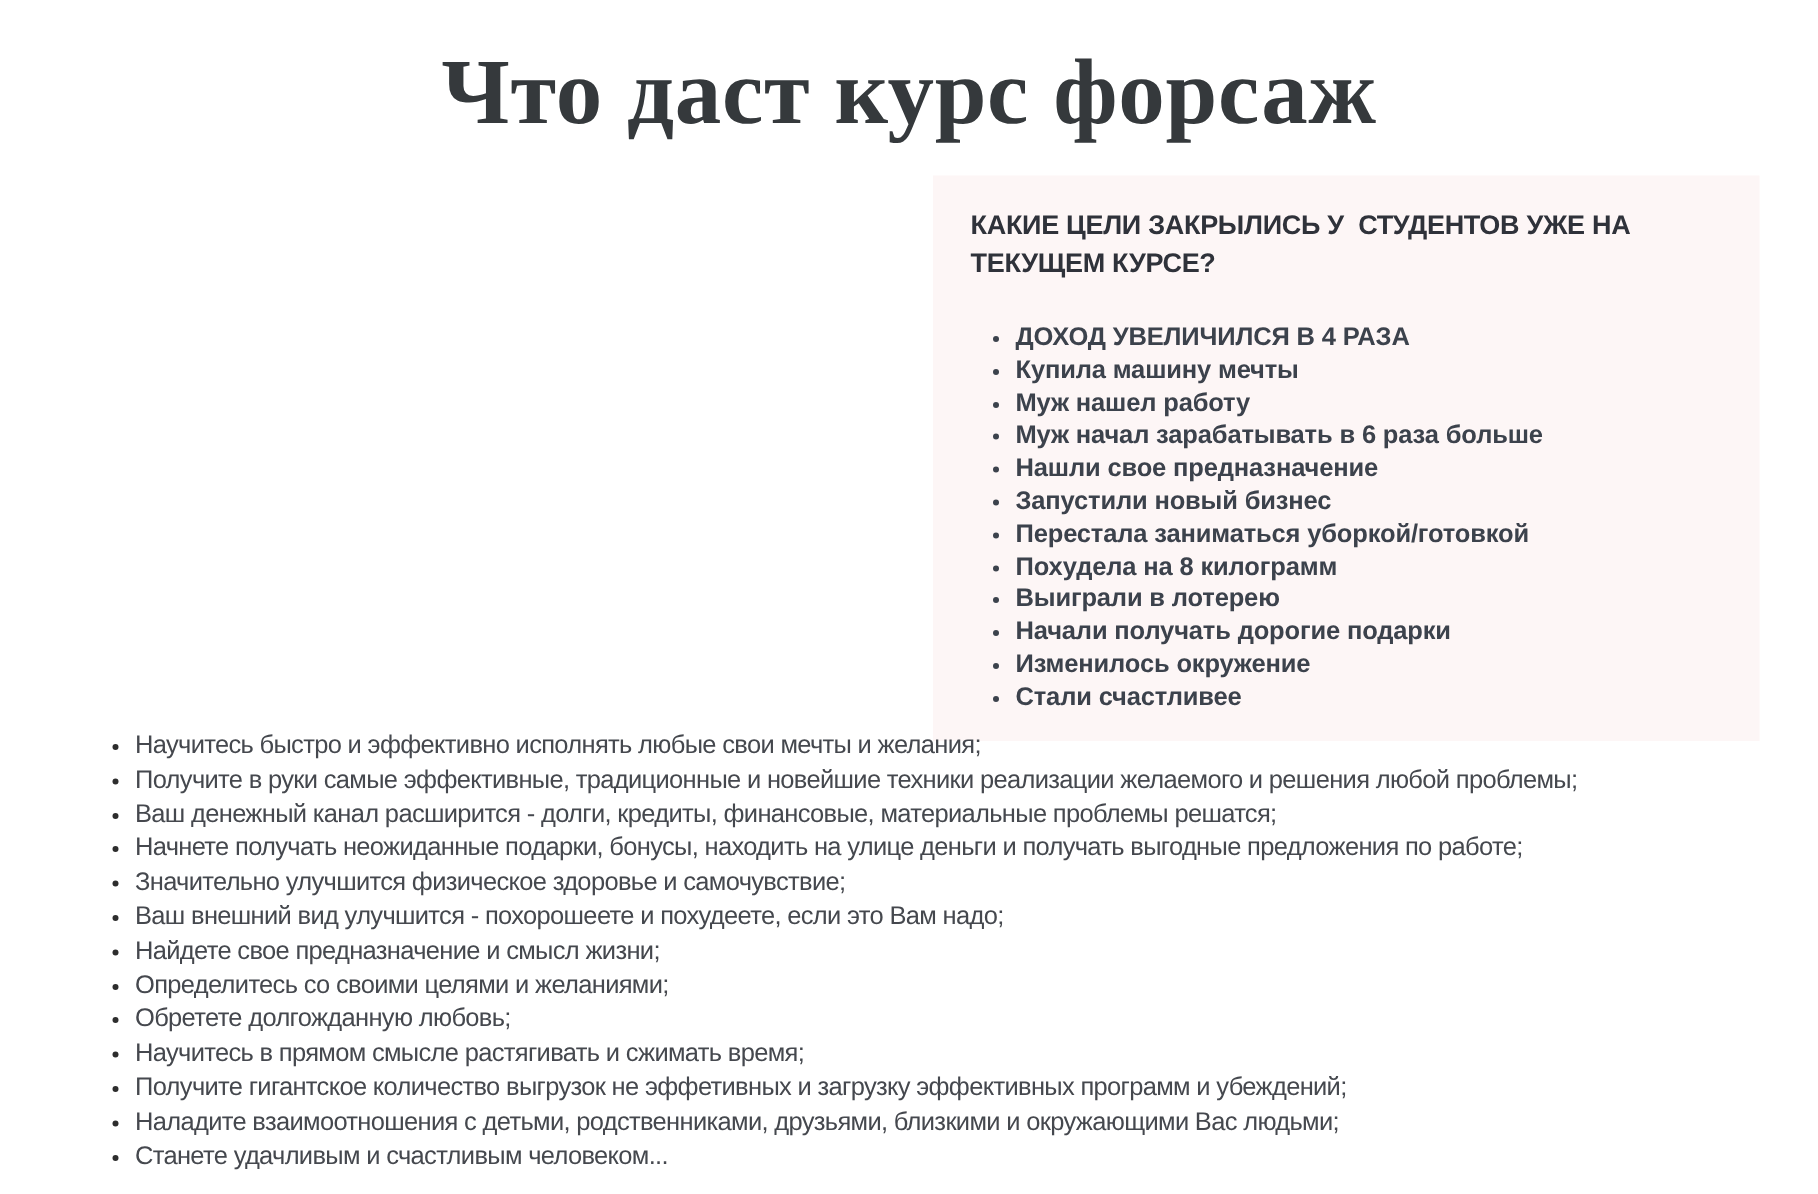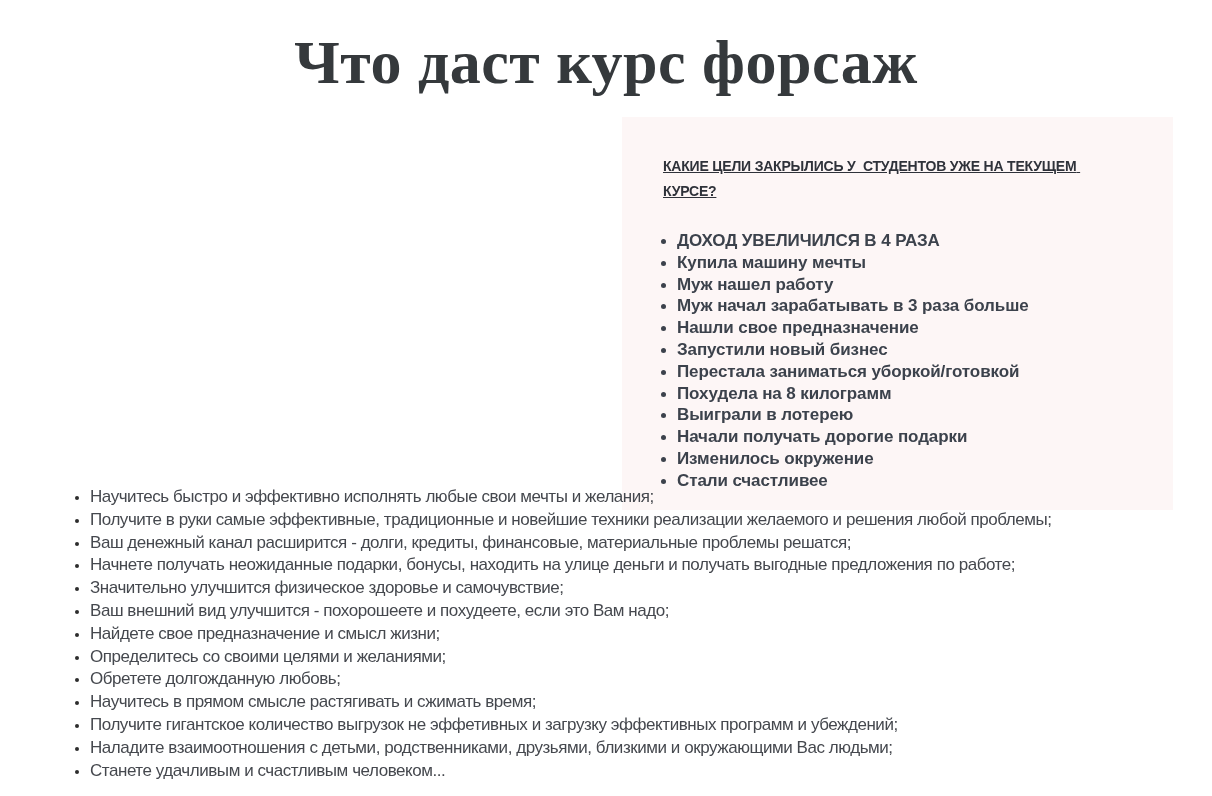--- a/index.html
+++ b/index.html
@@ -57,28 +57,27 @@
   .goals-box {
     position: absolute;
     left: 622px;
     top: 117px;
     width: 551px;
     min-height: 361px;
     background: var(--box-bg);
     padding: 21px 25px 18px 25px;
   }
   .goals-box h2 {
-    margin: 16px;
-    font-size: 14px;
+    margin: 0;
+    font-size: 18px;
     line-height: 25px;
     font-weight: 700;
     letter-spacing: -0.2px;
     color: var(--box-heading-color);
     white-space: pre-wrap;
-    text-decoration: underline;
   }
   .goals-box ul {
     margin: 26px 0 0 0;
     padding: 0 0 0 30px;
     list-style: disc;
   }
   .goals-box li {
     font-size: 17px;
     line-height: 21.8px;
     font-weight: 700;
@@ -118,21 +117,21 @@
 <aside class="goals-box">
   <h2>КАКИЕ ЦЕЛИ ЗАКРЫЛИСЬ У  СТУДЕНТОВ УЖЕ НА ТЕКУЩЕМ КУРСЕ?</h2>
   <ul>
 
       <li>ДОХОД УВЕЛИЧИЛСЯ В 4 РАЗА</li>
 
       <li>Купила машину мечты</li>
 
       <li>Муж нашел работу</li>
 
-      <li>Муж начал зарабатывать в 3 раза больше</li>
+      <li>Муж начал зарабатывать в 6 раза больше</li>
 
       <li>Нашли свое предназначение</li>
 
       <li>Запустили новый бизнес</li>
 
       <li>Перестала заниматься уборкой/готовкой</li>
 
       <li>Похудела на 8 килограмм</li>
 
       <li>Выиграли в лотерею</li>

